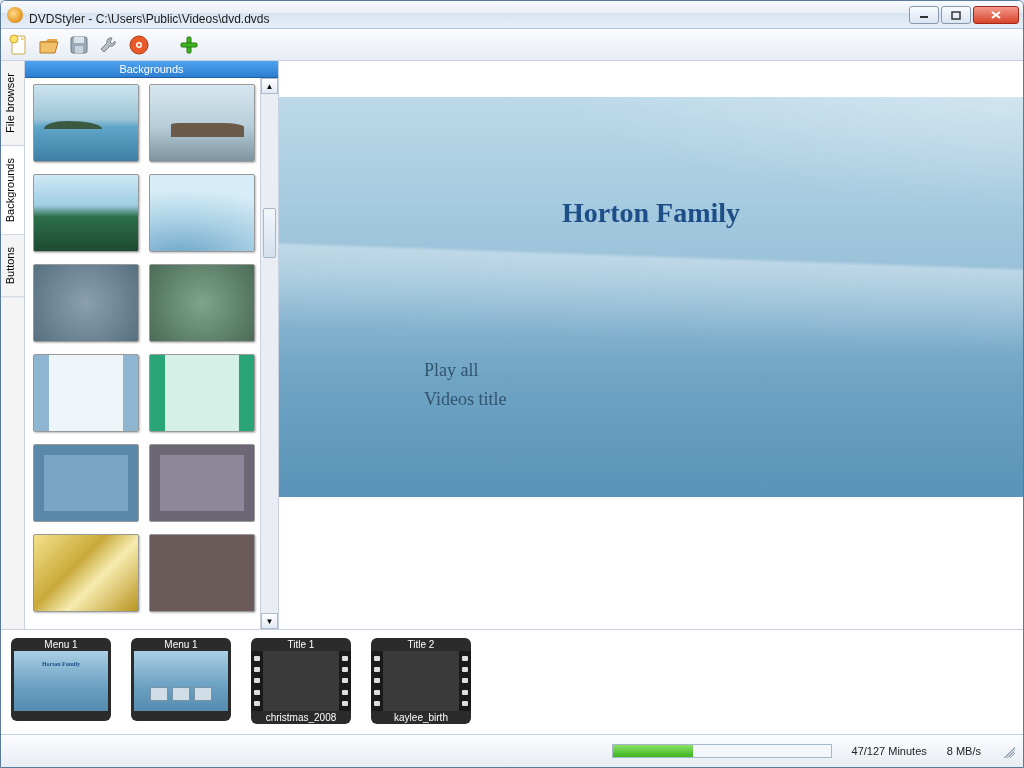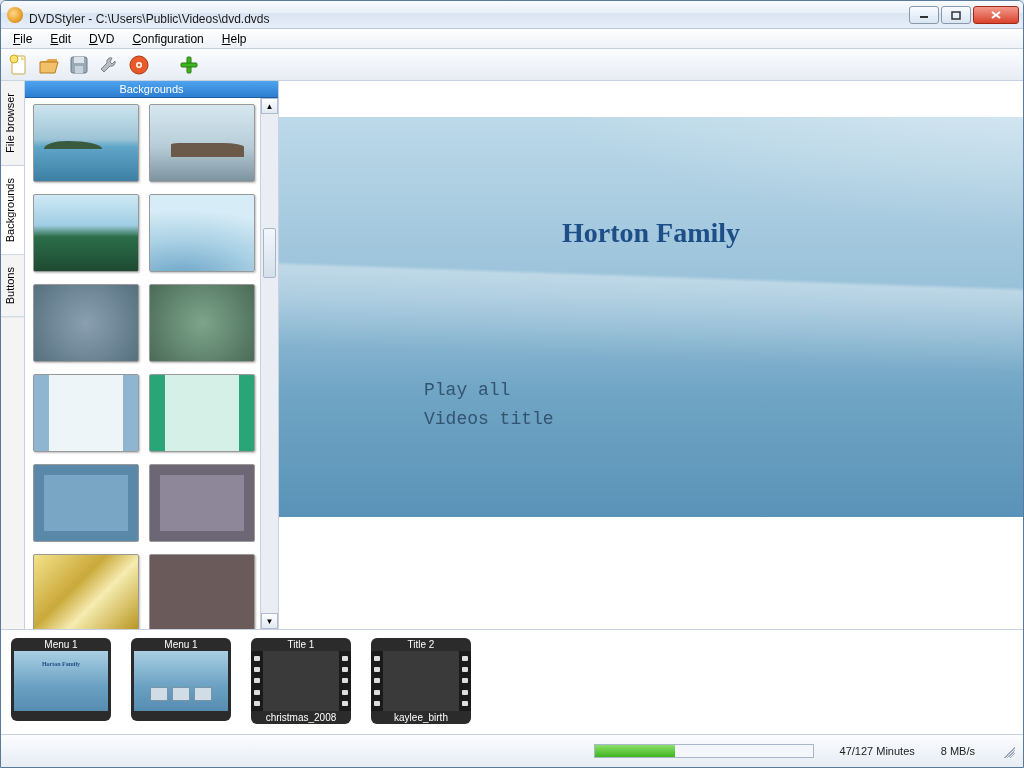--- a/index.html
+++ b/index.html
@@ -42,42 +42,42 @@
 .scroll .track-thumb{position:absolute;top:130px;left:2px;right:2px;height:50px;background:linear-gradient(#f3f7fc,#d4dfec);border:1px solid #a8b6c9;border-radius:2px;cursor:pointer;}
 
 .canvas { flex:1; background:#fff; position:relative; overflow:hidden;margin-top:36px; }
 .menu-preview { position:absolute; left:0; right:0; top:0; height:400px;
   background:
     radial-gradient(ellipse 140% 70% at 110% -10%, rgba(255,255,255,.45) 0%, rgba(255,255,255,0) 55%),
     linear-gradient(182deg, rgba(255,255,255,0) 40%, rgba(255,255,255,.35) 41%, rgba(255,255,255,0) 60%),
     linear-gradient(to bottom,#bcd9e9 0%, #97c0d8 45%, #6fa4c4 70%, #5a93b8 100%);
 }
 .menu-title { position:absolute; left:0; right:0; top:100px; text-align:center; color:#1d4e87; font-family: Georgia, 'Times New Roman', serif; font-size:28px; font-weight:bold; }
-.menu-link { position:absolute; left:145px; color:#33546f; font-family: Liberation Mono, monospace; font-size:18px; }
+.menu-link { position:absolute; left:145px; color:#33546f; font-family: Liberation Serif, serif; font-size:18px; }
 .menu-link.playall { top:263px; }
 .menu-link.selecttitle { top:292px; }
 
 
 .storyboard { height:105px; border-top:1px solid #c7d1df; background:#fff; display:flex; align-items:flex-start; padding:8px 10px; gap:20px; }
 .sb-item { width:100px; display:flex; flex-direction:column; align-items:center; cursor:pointer; }
 .sb-item .label-top { width:100%; text-align:center; font-size:10px; color:#fff; background:#2b2b2b; padding:1px 0; border-radius:6px 6px 0 0; }
 .sb-item .thumb { width:100px; height:60px; background:#5f94b6; border:3px solid #2b2b2b; border-top:0; border-bottom:0; }
 .sb-item.menu .thumb { background: linear-gradient(to bottom,#a9cfe3 0%, #6aa0c2 60%, #568cb0 100%); position:relative; }
 .sb-item.title .thumb-wrap { width:100px; height:60px; background:#1a1a1a; display:flex; }
 .sb-item.title .sprocket { width:12px; background:#1a1a1a; display:flex; flex-direction:column; justify-content:space-around; padding:2px 0;}
 .sb-item.title .sprocket i{display:block;width:6px;height:5px;background:#ddd;margin:0 auto;border-radius:1px;}
 .sb-item.title .frame { flex:1; background:#3a3a3a; }
 .sb-item .label-bottom { width:100%; text-align:center; font-size:10px; color:#fff; background:#2b2b2b; padding:1px 0; border-radius:0 0 6px 6px; white-space:nowrap; overflow:hidden; }
 .sb-item.menu .label-bottom { background:#2b2b2b; height:10px; }
 .sb-item.menu1 .thumb::before{content:"Horton Family";position:absolute;left:0;right:0;top:10px;text-align:center;color:#1d4e87;font-family:Georgia,serif;font-size:6px;font-weight:bold;}
 .sb-item.menu2 .thumb{display:flex;align-items:flex-end;justify-content:center;gap:4px;padding-bottom:10px;}
 .sb-item.menu2 .thumb i{display:block;width:18px;height:14px;background:#d0dde6;border:1px solid #7a94a6;}
 
 
-.statusbar { height:24px; border-top:1px solid #c7d1df; background:linear-gradient(#fbfcfe,#e7edf4); display:flex; align-items:center; padding:16px 8px; gap:26px; }
+.statusbar { height:24px; border-top:1px solid #c7d1df; background:linear-gradient(#fbfcfe,#e7edf4); display:flex; align-items:center; padding:16px 8px; gap:20px; }
 .status-left { flex:1; }
 .progress { width:220px; height:14px; border:1px solid #a8b6c9; background:#f3f6fa; position:relative; }
 .progress .fill { position:absolute; left:0; top:0; bottom:0; width:37%; background:linear-gradient(to bottom,#8be069,#3fb51f); }
 .status-text { font-size:11px; color:#222; }
 .grip { width:14px; height:14px; background:
   linear-gradient(135deg, transparent 60%, #9aa7b8 60%, #9aa7b8 65%, transparent 65%),
   linear-gradient(135deg, transparent 70%, #9aa7b8 70%, #9aa7b8 75%, transparent 75%),
   linear-gradient(135deg, transparent 80%, #9aa7b8 80%, #9aa7b8 85%, transparent 85%);
 }
 
@@ -123,27 +123,20 @@
       </div>
       <div class="win-btn close">
         <svg width="12" height="10">
             <line x1="2" y1="2" x2="10" y2="8" stroke-width="2"></line>
             <line x1="10" y1="2" x2="2" y2="8" stroke-width="2"></line>
           </svg>
       </div>
     </div>
   </div>
 
-  <div class="menubar">
-    <div class="menu-item"><u>F</u><span></span>ile</div>
-    <div class="menu-item"><u>E</u>dit</div>
-    <div class="menu-item"><u>D</u>VD</div>
-    <div class="menu-item"><u>C</u>onfiguration</div>
-    <div class="menu-item"><u>H</u>elp</div>
-  </div>
 
   <div class="toolbar">
     <div class="tool-icon">
       <svg width="22" height="22">
           <rect x="4" y="2" width="13" height="18" rx="1" fill="#fff" stroke="#caa94a"></rect>
           <polygon points="13,2 17,6 13,6" fill="#f2d77a"></polygon>
           <circle cx="6" cy="5" r="4" fill="#ffe36b" stroke="#d1a82a"></circle>
         </svg>
     </div>
     <div class="tool-icon">

